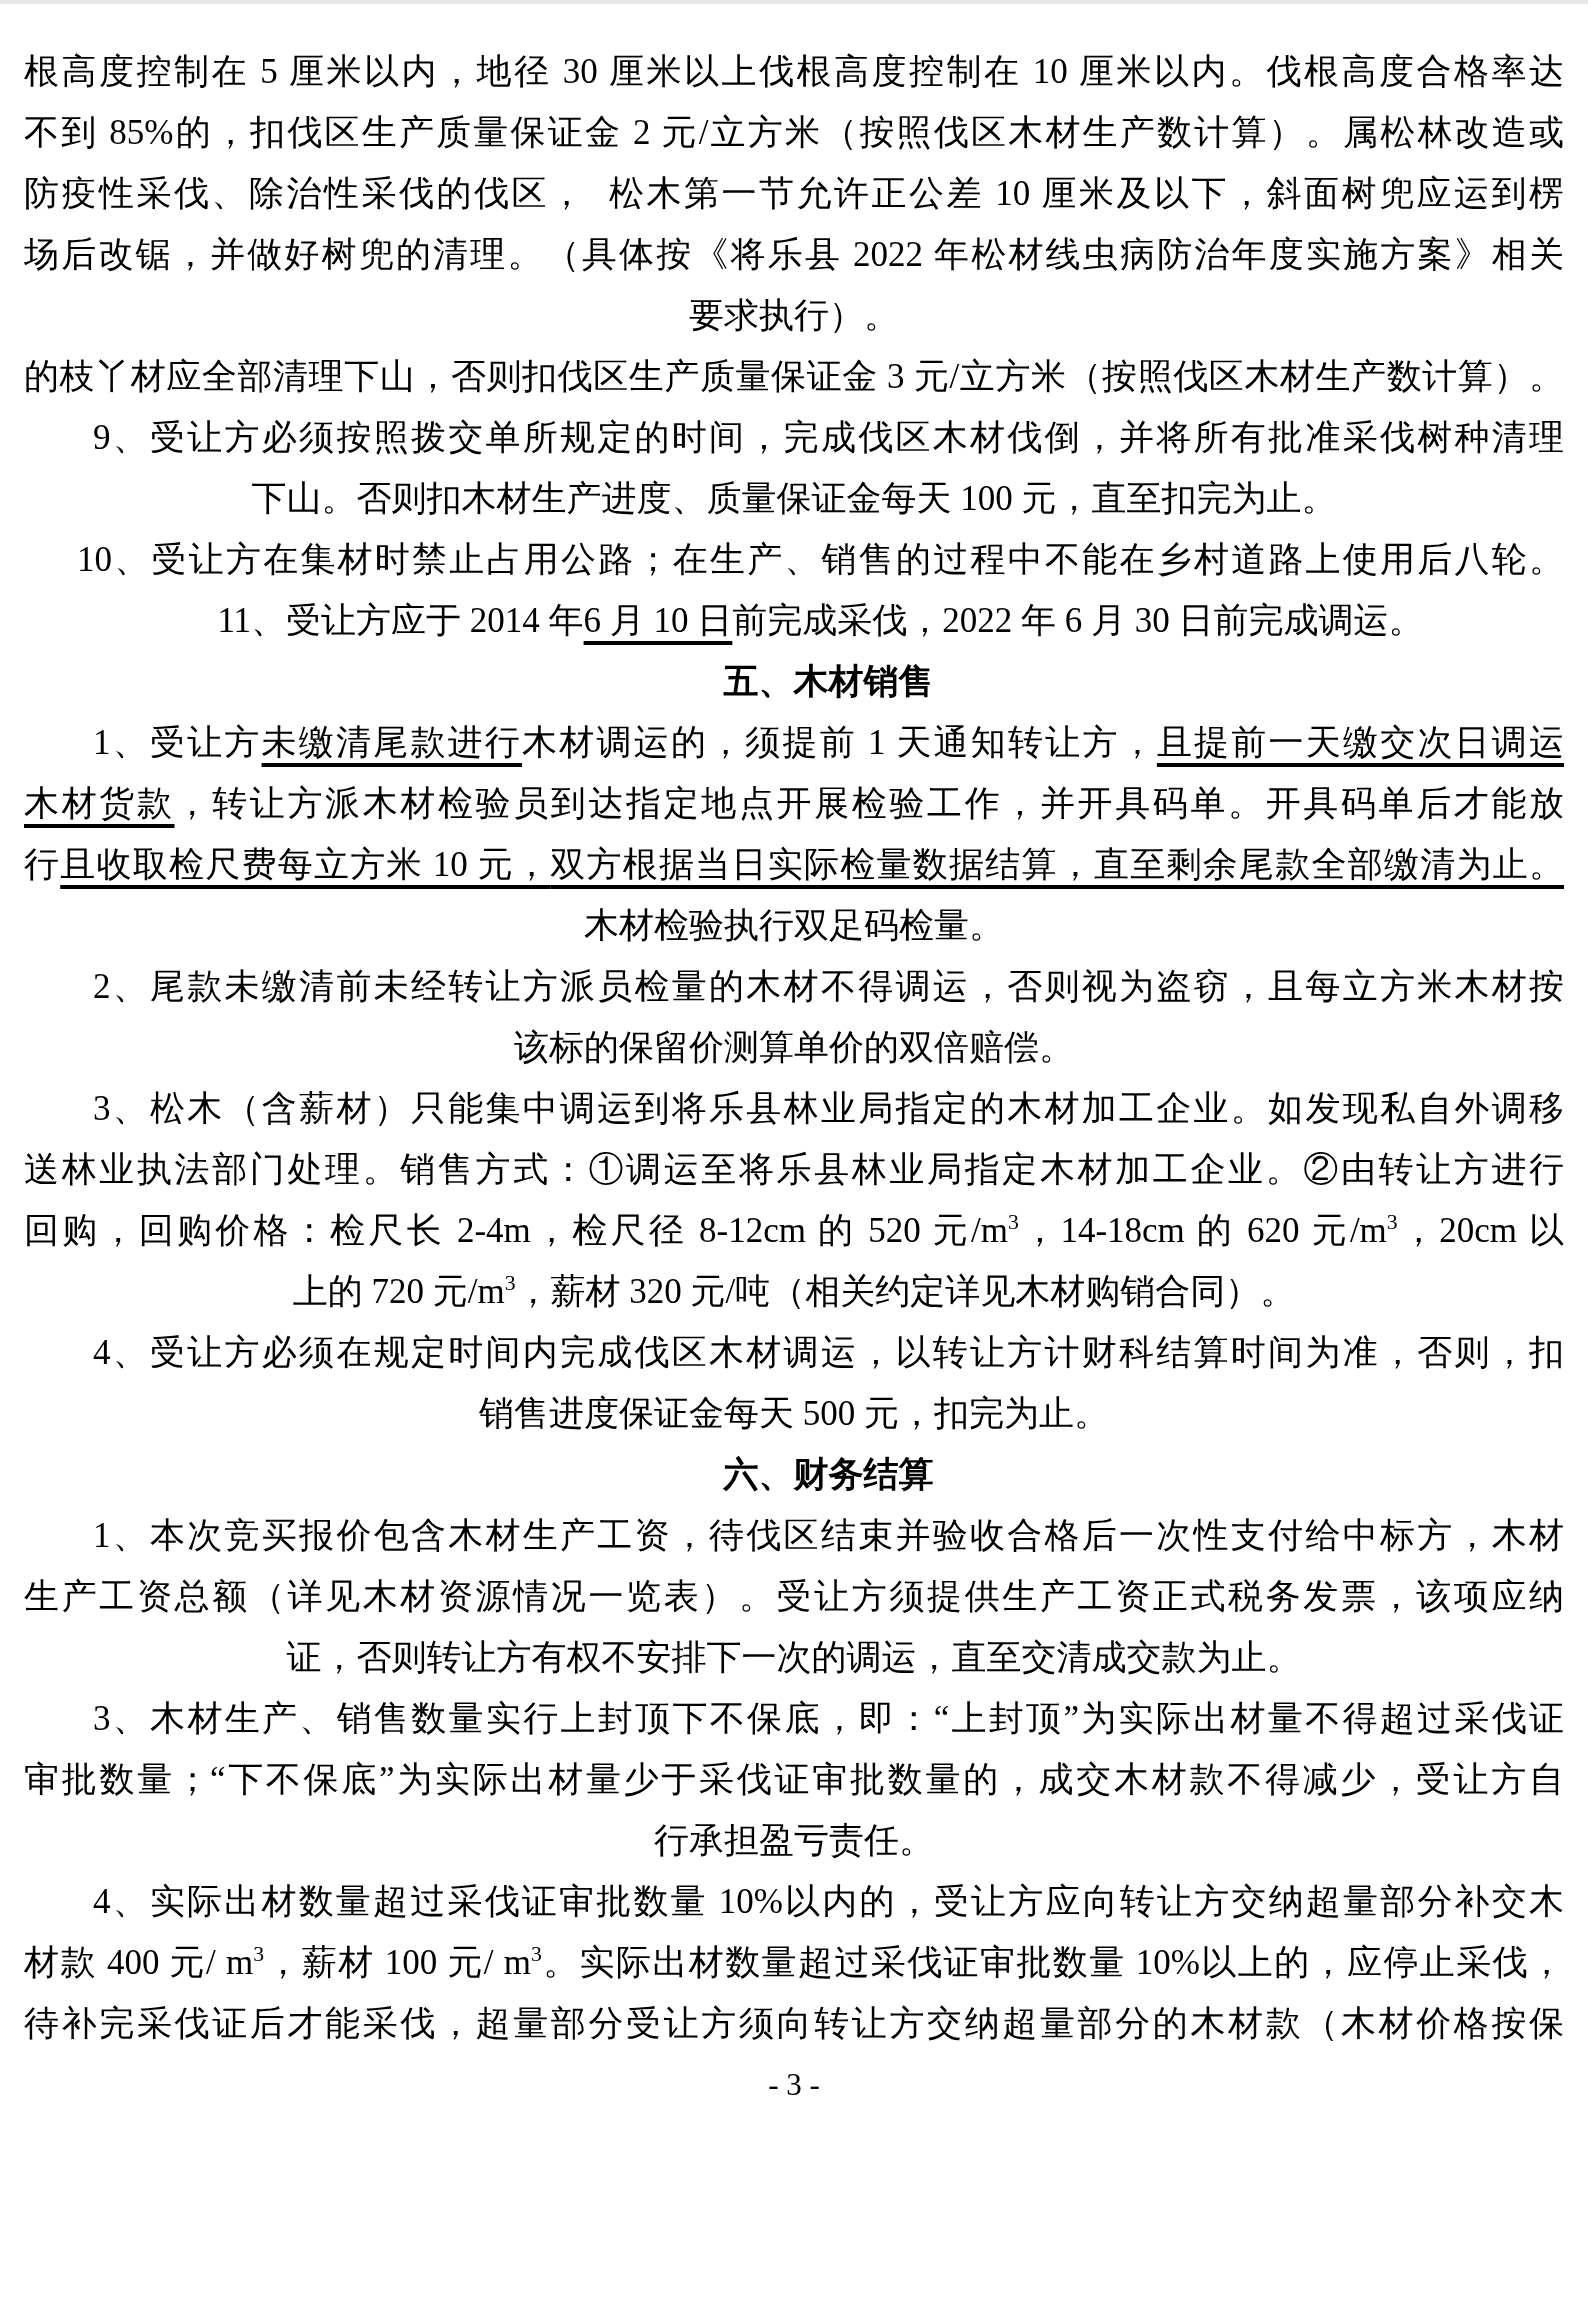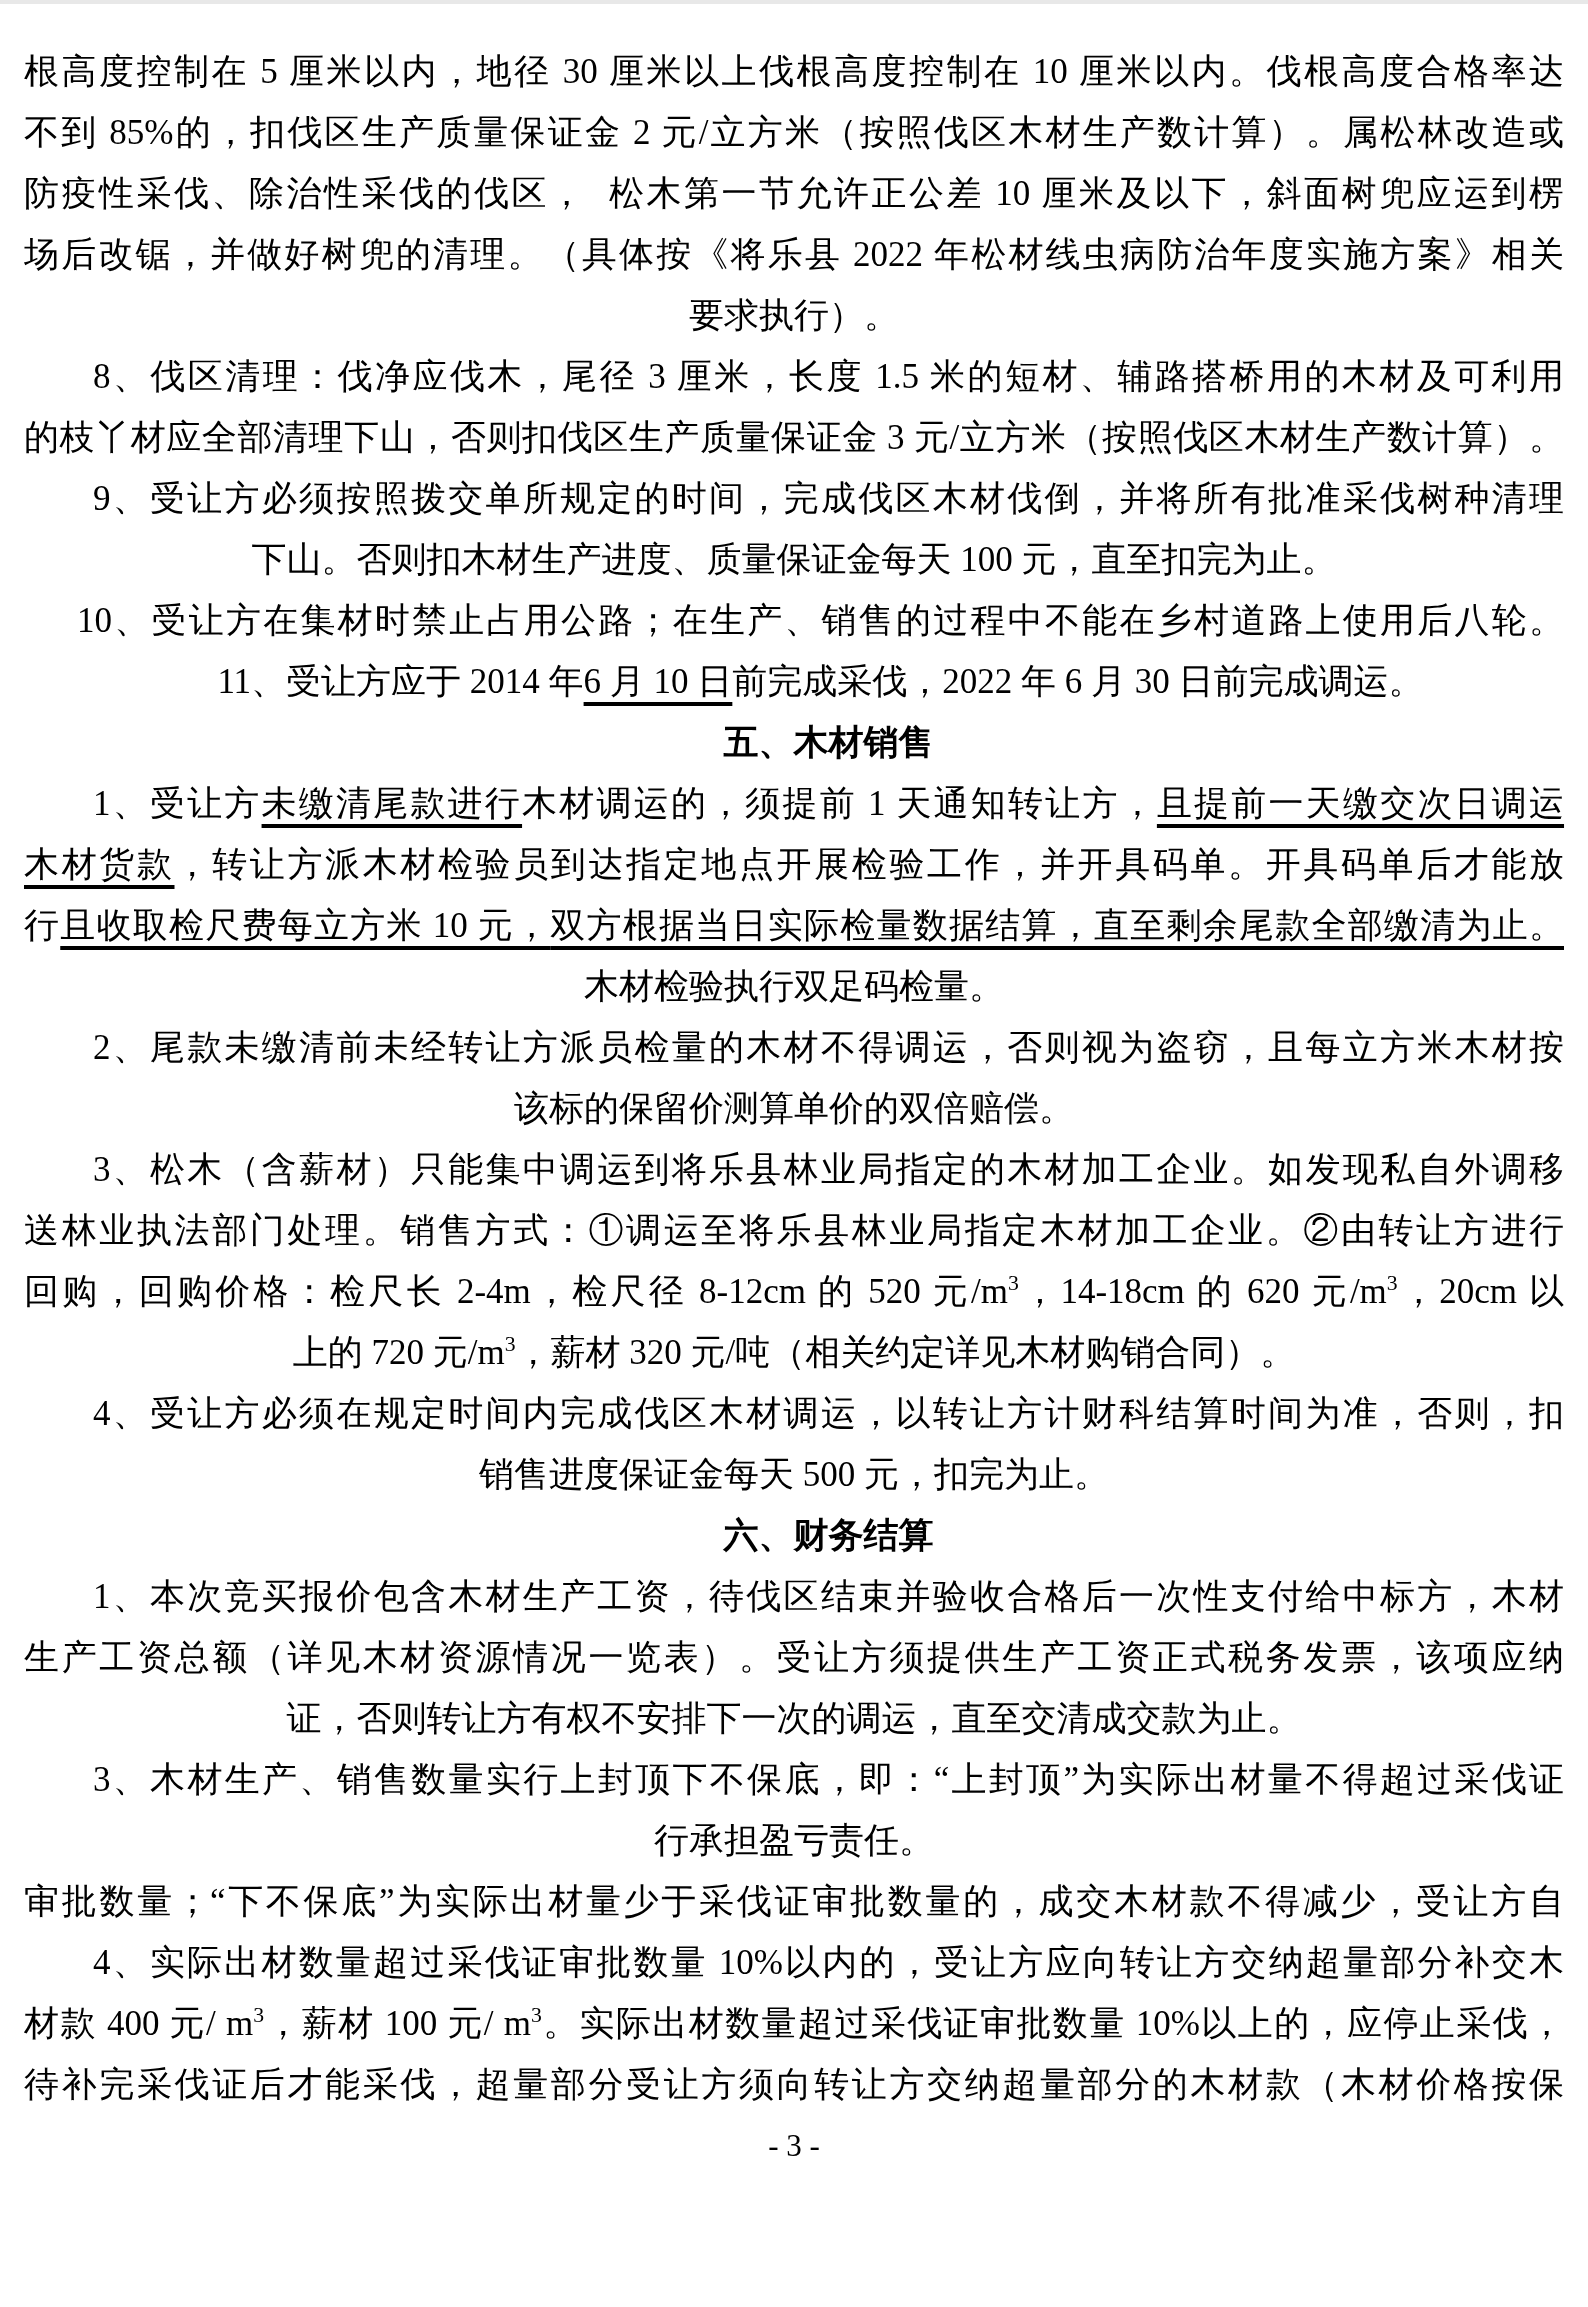--- a/index.html
+++ b/index.html
@@ -57,21 +57,20 @@
 </head>
 <body>
 
 <div class="page">
   <div class="doc" id="doc">
       <div class="line"><span>根高度控制在 5 厘米以内，地径 30 厘米以上伐根高度控制在 10 厘米以内。伐根高度合格率达</span></div>
       <div class="line"><span>不到 85%的，扣伐区生产质量保证金 2 元/立方米（按照伐区木材生产数计算）。属松林改造或</span></div>
       <div class="line"><span>防疫性采伐、除治性采伐的伐区，  松木第一节允许正公差 10 厘米及以下，斜面树兜应运到楞</span></div>
       <div class="line"><span>场后改锯，并做好树兜的清理。（具体按《将乐县 2022 年松材线虫病防治年度实施方案》相关</span></div>
       <div class="line endline"><span>要求执行）。</span></div>
-      <div class="line ind1"><span>8、伐区清理：伐净应伐木，尾径 3 厘米，长度 1.5 米的短材、辅路搭桥用的木材及可利用</span></div>
       <div class="line"><span>的枝丫材应全部清理下山，否则扣伐区生产质量保证金 3 元/立方米（按照伐区木材生产数计算）。</span></div>
       <div class="line ind1"><span>9、受让方必须按照拨交单所规定的时间，完成伐区木材伐倒，并将所有批准采伐树种清理</span></div>
       <div class="line endline"><span>下山。否则扣木材生产进度、质量保证金每天 100 元，直至扣完为止。</span></div>
       <div class="line ind2"><span>10、受让方在集材时禁止占用公路；在生产、销售的过程中不能在乡村道路上使用后八轮。</span></div>
       <div class="line ind2 endline"><span>11、受让方应于 2014 年</span><span class="u">6 月 10 日</span><span>前完成采伐，2022 年 6 月 30 日前完成调运。</span></div>
       <div class="line heading ind1 endline"><span>五、木材销售</span></div>
       <div class="line ind1"><span>1、受让方</span><span class="u">未缴清尾款进行</span><span>木材调运的，须提前 1 天通知转让方，</span><span class="u">且提前一天缴交次日调运</span></div>
       <div class="line"><span class="u">木材货款</span><span>，转让方派木材检验员到达指定地点开展检验工作，并开具码单。开具码单后才能放</span></div>
       <div class="line"><span>行</span><span class="u">且收取检尺费每立方米 10 元，</span><span class="u">双方根据当日实际检量数据结算，直至剩余尾款全部缴清为止。</span></div>
       <div class="line endline"><span>木材检验执行双足码检量。</span></div>
@@ -81,22 +80,22 @@
       <div class="line"><span>送林业执法部门处理。销售方式：①调运至将乐县林业局指定木材加工企业。②由转让方进行</span></div>
       <div class="line"><span>回购，回购价格：检尺长 2-4m，检尺径 8-12cm 的 520 元/m</span><sup class="supscript">3</sup><span>，14-18cm 的 620 元/m</span><sup class="supscript">3</sup><span>，20cm 以</span></div>
       <div class="line endline"><span>上的 720 元/m</span><sup class="supscript">3</sup><span>，薪材 320 元/吨（相关约定详见木材购销合同）。</span></div>
       <div class="line ind1"><span>4、受让方必须在规定时间内完成伐区木材调运，以转让方计财科结算时间为准，否则，扣</span></div>
       <div class="line endline"><span>销售进度保证金每天 500 元，扣完为止。</span></div>
       <div class="line heading ind1 endline"><span>六、财务结算</span></div>
       <div class="line ind1"><span>1、本次竞买报价包含木材生产工资，待伐区结束并验收合格后一次性支付给中标方，木材</span></div>
       <div class="line"><span>生产工资总额（详见木材资源情况一览表）。受让方须提供生产工资正式税务发票，该项应纳</span></div>
       <div class="line endline"><span>证，否则转让方有权不安排下一次的调运，直至交清成交款为止。</span></div>
       <div class="line ind1"><span>3、木材生产、销售数量实行上封顶下不保底，即：“上封顶”为实际出材量不得超过采伐证</span></div>
+      <div class="line"><span>审批数量；“下不保底”为实际出材量少于采伐证审批数量的，成交木材款不得减少，受让方自</span></div>
       <div class="line endline"><span>行承担盈亏责任。</span></div>
-      <div class="line"><span>审批数量；“下不保底”为实际出材量少于采伐证审批数量的，成交木材款不得减少，受让方自</span></div>
       <div class="line ind1"><span>4、实际出材数量超过采伐证审批数量 10%以内的，受让方应向转让方交纳超量部分补交木</span></div>
       <div class="line"><span>材款 400 元/ m</span><sup class="supscript">3</sup><span>，薪材 100 元/ m</span><sup class="supscript">3</sup><span>。实际出材数量超过采伐证审批数量 10%以上的，应停止采伐，</span></div>
       <div class="line"><span>待补完采伐证后才能采伐，超量部分受让方须向转让方交纳超量部分的木材款（木材价格按保</span></div>
     </div>
   <div class="footer">
     <span>- 3 -</span>
   </div>
 </div>
 
 

